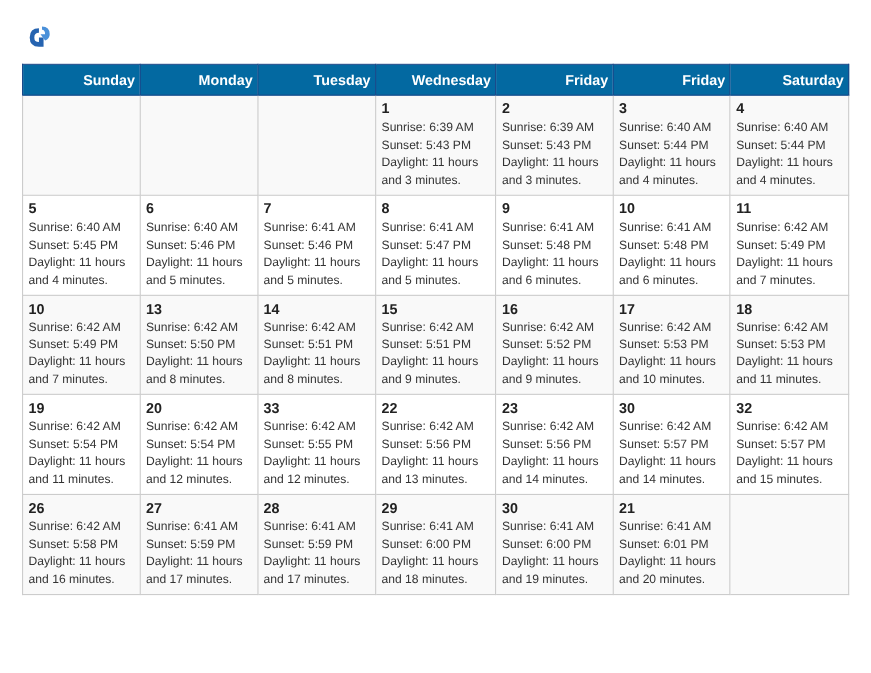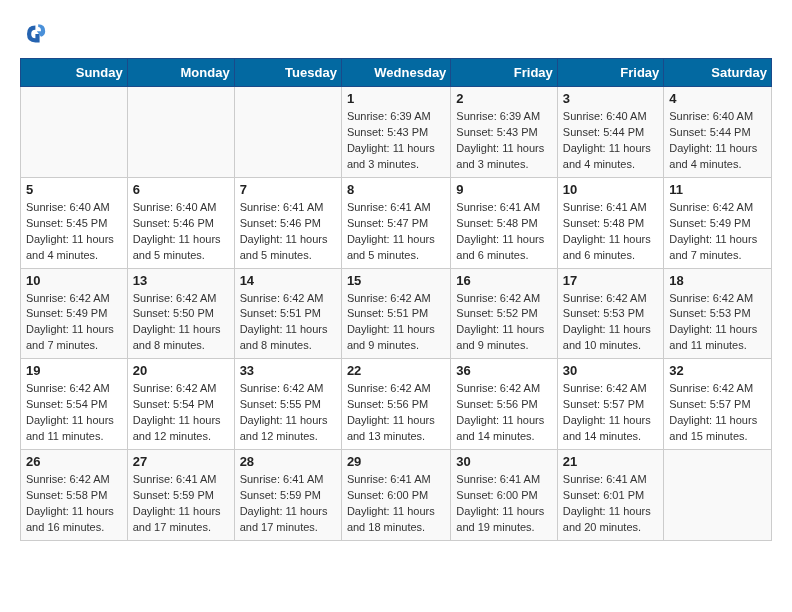--- a/index.html
+++ b/index.html
@@ -287,21 +287,21 @@
 and 12 minutes.</div>
         </td>
         <td>
           <span class="day-number">22</span>
           <div class="day-info" style="white-space: pre-line;">Sunrise: 6:42 AM
 Sunset: 5:56 PM
 Daylight: 11 hours
 and 13 minutes.</div>
         </td>
         <td>
-          <span class="day-number">36</span>
+          <span class="day-number">23</span>
           <div class="day-info" style="white-space: pre-line;">Sunrise: 6:42 AM
 Sunset: 5:56 PM
 Daylight: 11 hours
 and 14 minutes.</div>
         </td>
         <td>
           <span class="day-number">30</span>
           <div class="day-info" style="white-space: pre-line;">Sunrise: 6:42 AM
 Sunset: 5:57 PM
 Daylight: 11 hours

